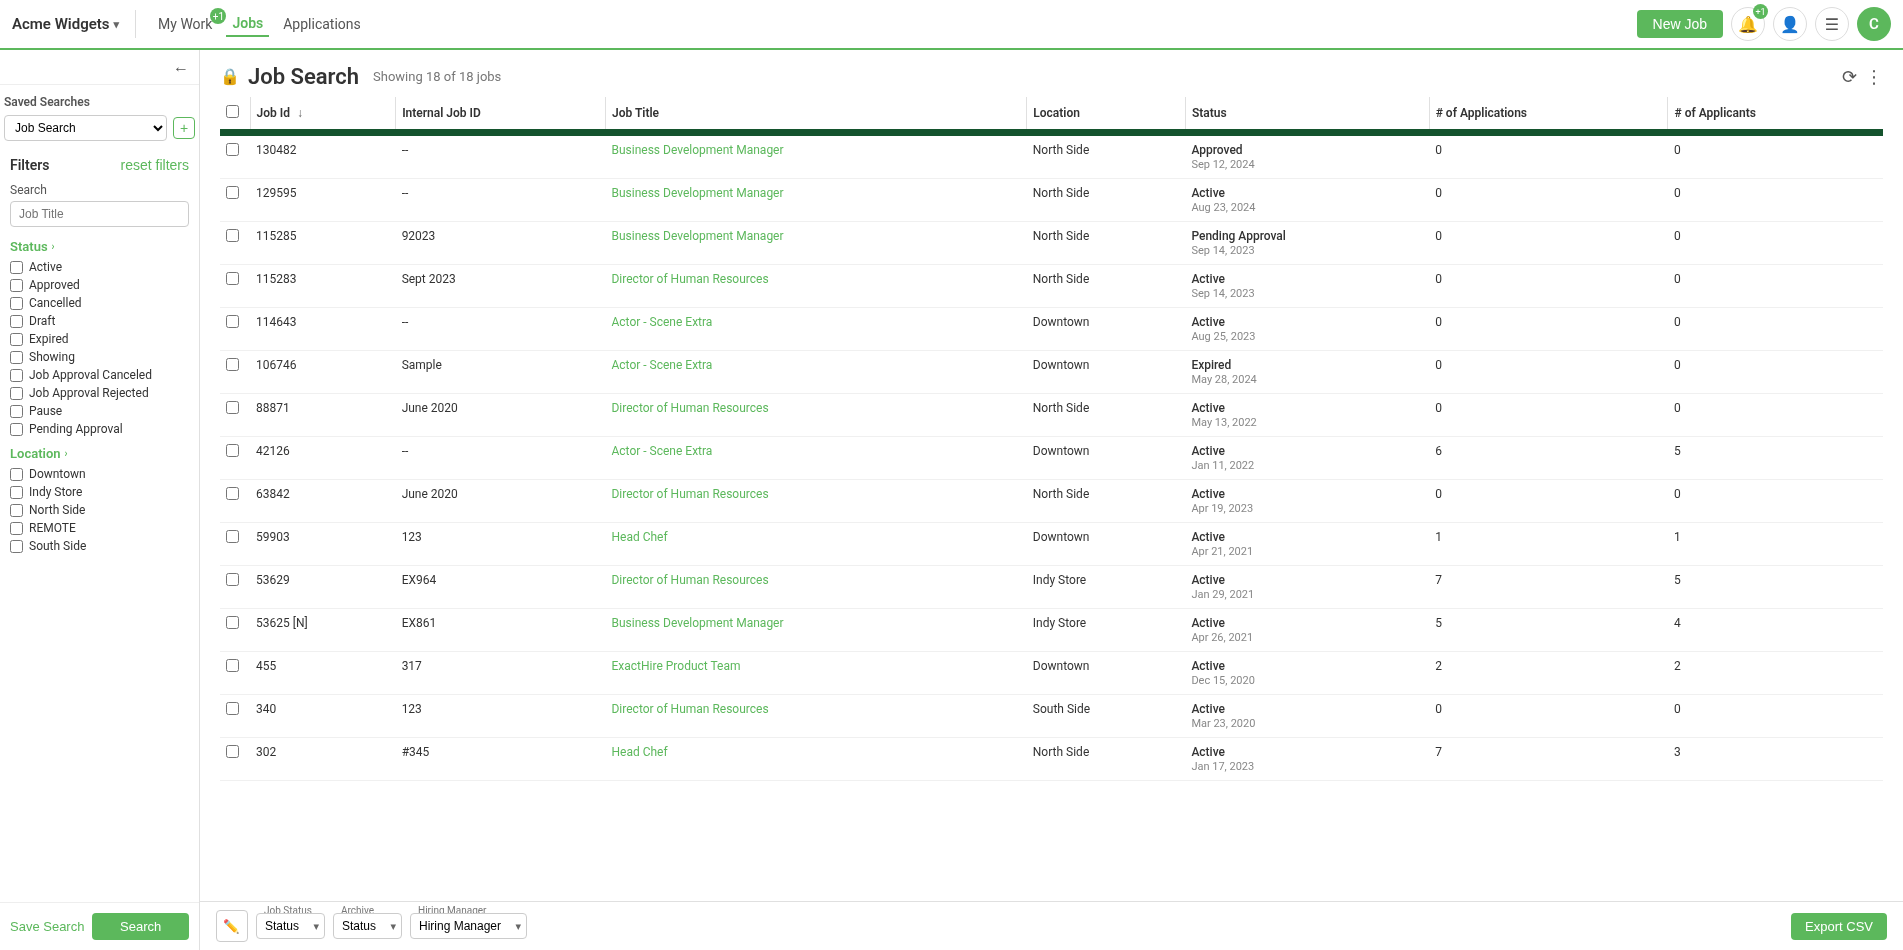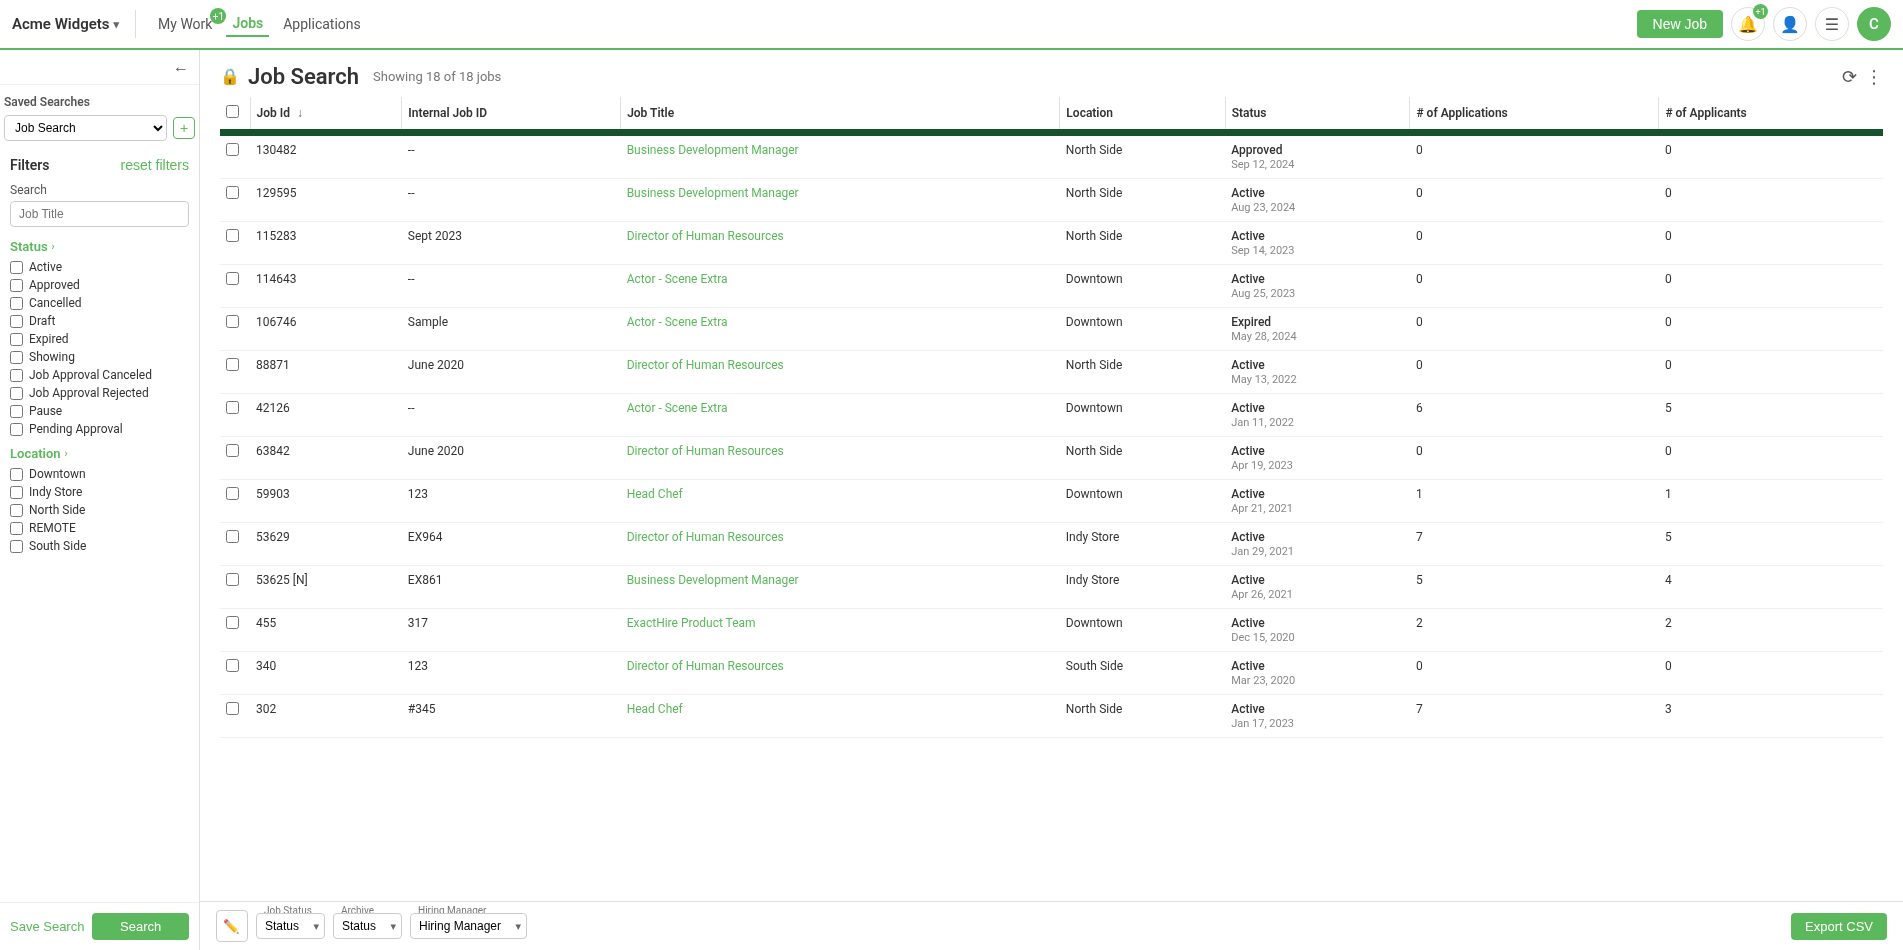--- a/index.html
+++ b/index.html
@@ -270,20 +270,30 @@
       <td>129595</td>
       <td>--</td>
       <td><a href="#" style="color:#5cb85c;text-decoration:none;">Business Development Manager</a></td>
       <td>North Side</td>
       <td><span class="status-text">Active</span><br><span class="status-date">Aug 23, 2024</span></td>
       <td>0</td>
       <td>0</td>
     </tr>
             <tr>
       <td class="checkbox-col"><input type="checkbox" style=""></td>
+      <td>115285</td>
+      <td>92023</td>
+      <td><a href="#" style="color:#5cb85c;text-decoration:none;">Business Development Manager</a></td>
+      <td>North Side</td>
+      <td><span class="status-text">Pending Approval</span><br><span class="status-date">Sep 14, 2023</span></td>
+      <td>0</td>
+      <td>0</td>
+    </tr>
+            <tr>
+      <td class="checkbox-col"><input type="checkbox" style=""></td>
       <td>115283</td>
       <td>Sept 2023</td>
       <td><a href="#" style="color:#5cb85c;text-decoration:none;">Director of Human Resources</a></td>
       <td>North Side</td>
       <td><span class="status-text">Active</span><br><span class="status-date">Sep 14, 2023</span></td>
       <td>0</td>
       <td>0</td>
     </tr>
             <tr>
       <td class="checkbox-col"><input type="checkbox" style=""></td>

